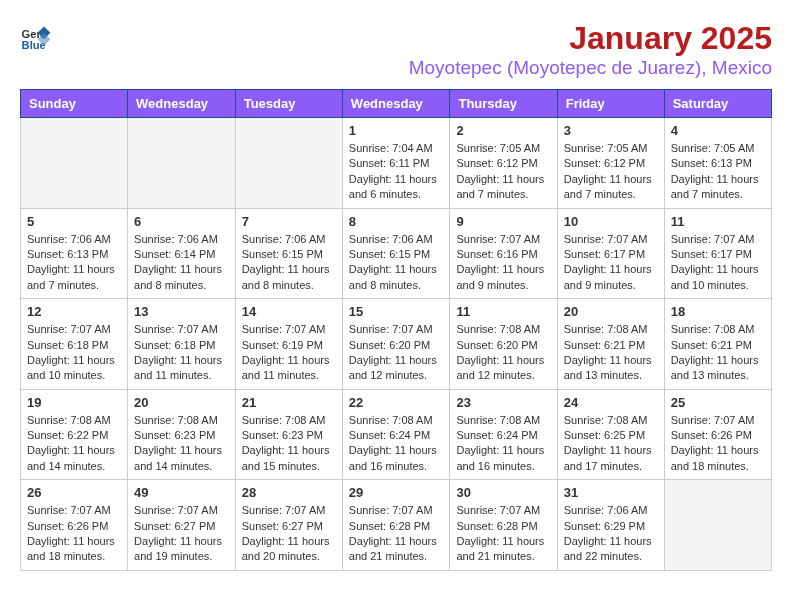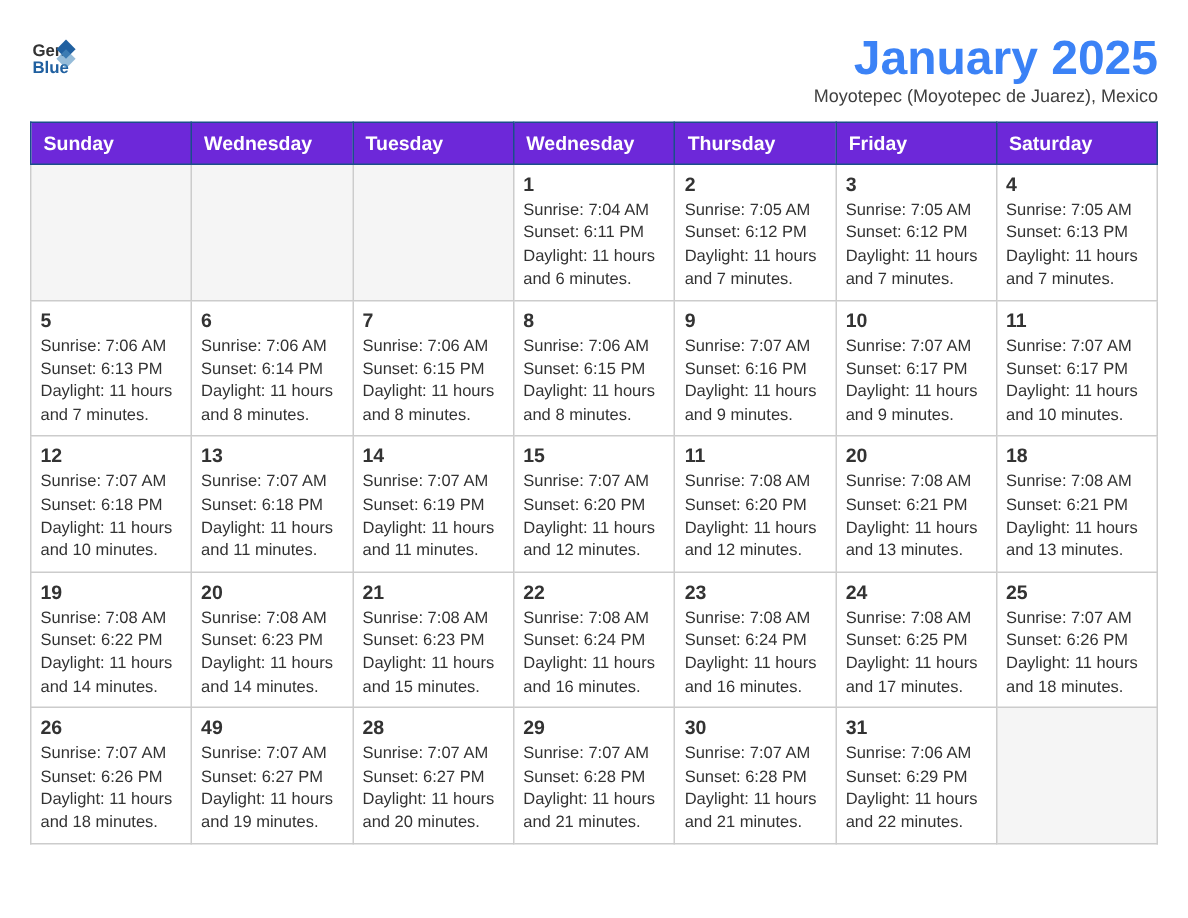--- a/index.html
+++ b/index.html
@@ -24,33 +24,33 @@
     .logo-icon {
       width: 32px;
       height: 32px;
     }
     .title-section {
       text-align: right;
     }
     .calendar-title {
       font-size: 32px;
       font-weight: bold;
-      color: #3b82f6;
+      color: #b91c1c;
     }
     .calendar-subtitle {
-      font-size: 12px;
-      color: #404040;
+      font-size: 19px;
+      color: #8b5cf6;
     }
     .calendar {
       width: 100%;
       border-collapse: collapse;
       border: 1px solid #ccc;
     }
     .calendar th {
-      background-color: #6d28d9;
+      background-color: #8b5cf6;
       color: white;
       text-align: left;
       padding: 6px 8px;
       font-size: 13px;
       border: 1px solid #1a4e8a;
     }
     .calendar td {
       vertical-align: top;
       padding: 5px 6px;
       border: 1px solid #ccc;

